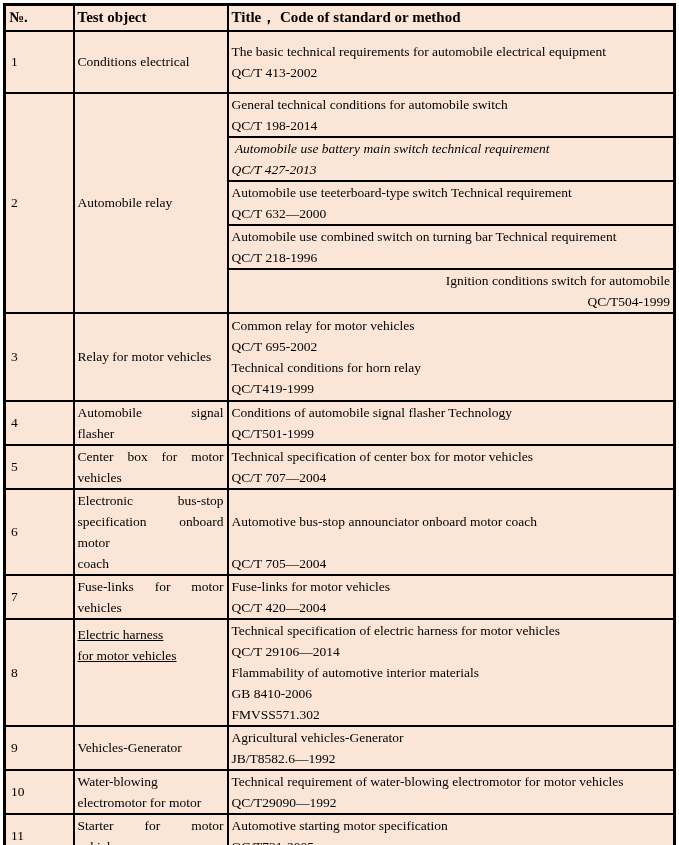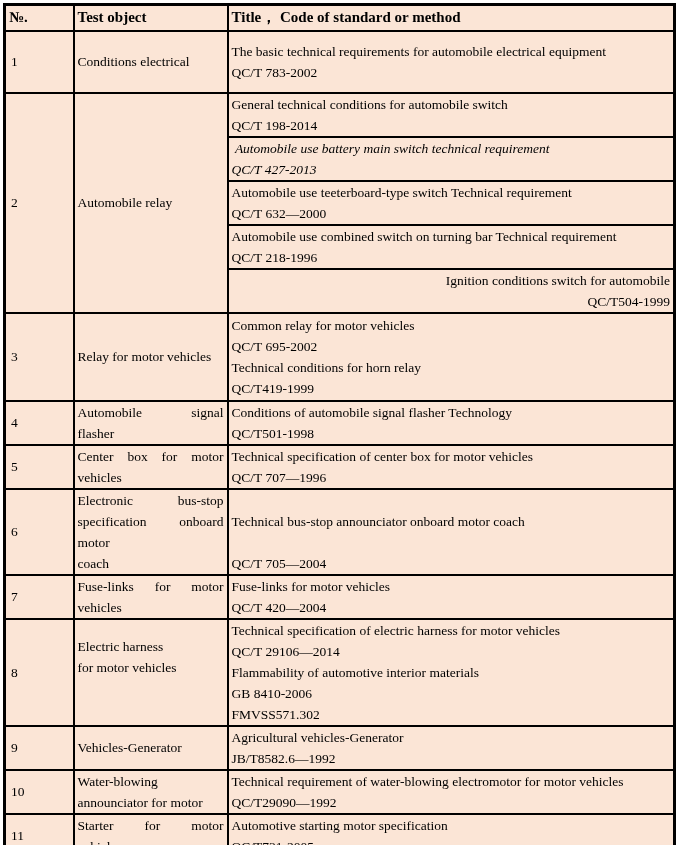--- a/index.html
+++ b/index.html
@@ -37,21 +37,21 @@
   td.no-cell { padding-left: 5px; }
   .ln {
     white-space: pre-wrap;
     min-height: 21px;
   }
   
   .jln {
     text-align: justify;
     text-align-last: justify;
   }
-  td.vtop { vertical-align: top; padding-top: 16px; }
+  td.vtop { vertical-align: top; padding-top: 4px; text-decoration: underline; }
 </style>
 </head>
 <body>
 
 <table class="doc-table">
   <colgroup>
     <col style="width:69px">
     <col style="width:154px">
     <col style="width:447px">
   </colgroup>
@@ -63,21 +63,21 @@
     </tr>
   </thead>
   <tbody id="table-body">
       <tr style="height: 62px;">
         <td class="no-cell" rowspan="1">1</td>
         <td rowspan="1">
           <div class="ln">Conditions electrical</div>
         </td>
         <td>
           <div class="ln">The basic technical requirements for automobile electrical equipment</div>
-          <div class="ln">QC/T 783-2002</div>
+          <div class="ln">QC/T 413-2002</div>
         </td>
       </tr>
       <tr style="height: 43px;">
         <td class="no-cell" rowspan="5">2</td>
         <td rowspan="5">
           <div class="ln">Automobile relay</div>
         </td>
         <td>
           <div class="ln">General technical conditions for automobile switch</div>
           <div class="ln">QC/T 198-2014</div>
@@ -120,45 +120,45 @@
         </td>
       </tr>
       <tr style="height: 42px;">
         <td class="no-cell" rowspan="1">4</td>
         <td rowspan="1">
           <div class="ln jln">Automobile signal</div>
           <div class="ln">flasher</div>
         </td>
         <td>
           <div class="ln">Conditions of automobile signal flasher Technology</div>
-          <div class="ln">QC/T501-1998</div>
+          <div class="ln">QC/T501-1999</div>
         </td>
       </tr>
       <tr style="height: 43px;">
         <td class="no-cell" rowspan="1">5</td>
         <td rowspan="1">
           <div class="ln jln">Center box for motor</div>
           <div class="ln">vehicles</div>
         </td>
         <td>
           <div class="ln">Technical specification of center box for motor vehicles</div>
-          <div class="ln">QC/T 707—1996</div>
+          <div class="ln">QC/T 707—2004</div>
         </td>
       </tr>
       <tr style="height: 85px;">
         <td class="no-cell" rowspan="1">6</td>
         <td rowspan="1">
           <div class="ln jln">Electronic bus-stop</div>
           <div class="ln jln">specification onboard</div>
           <div class="ln jln">motor</div>
           <div class="ln">coach</div>
         </td>
         <td>
           <div class="ln">&nbsp;</div>
-          <div class="ln">Technical bus-stop announciator onboard motor coach</div>
+          <div class="ln">Automotive bus-stop announciator onboard motor coach</div>
           <div class="ln">&nbsp;</div>
           <div class="ln">QC/T 705—2004</div>
         </td>
       </tr>
       <tr style="height: 43px;">
         <td class="no-cell" rowspan="1">7</td>
         <td rowspan="1">
           <div class="ln jln">Fuse-links for motor</div>
           <div class="ln">vehicles</div>
         </td>
@@ -188,21 +188,21 @@
         </td>
         <td>
           <div class="ln">Agricultural vehicles-Generator</div>
           <div class="ln">JB/T8582.6—1992</div>
         </td>
       </tr>
       <tr style="height: 43px; margin-left: 33px;">
         <td class="no-cell" rowspan="1">10</td>
         <td rowspan="1">
           <div class="ln">Water-blowing</div>
-          <div class="ln">announciator for motor</div>
+          <div class="ln">electromotor for motor</div>
         </td>
         <td>
           <div class="ln">Technical requirement of water-blowing electromotor for motor vehicles</div>
           <div class="ln">QC/T29090—1992</div>
         </td>
       </tr>
       <tr style="height: 37px;">
         <td class="no-cell" rowspan="1">11</td>
         <td rowspan="1">
           <div class="ln jln">Starter for motor</div>

